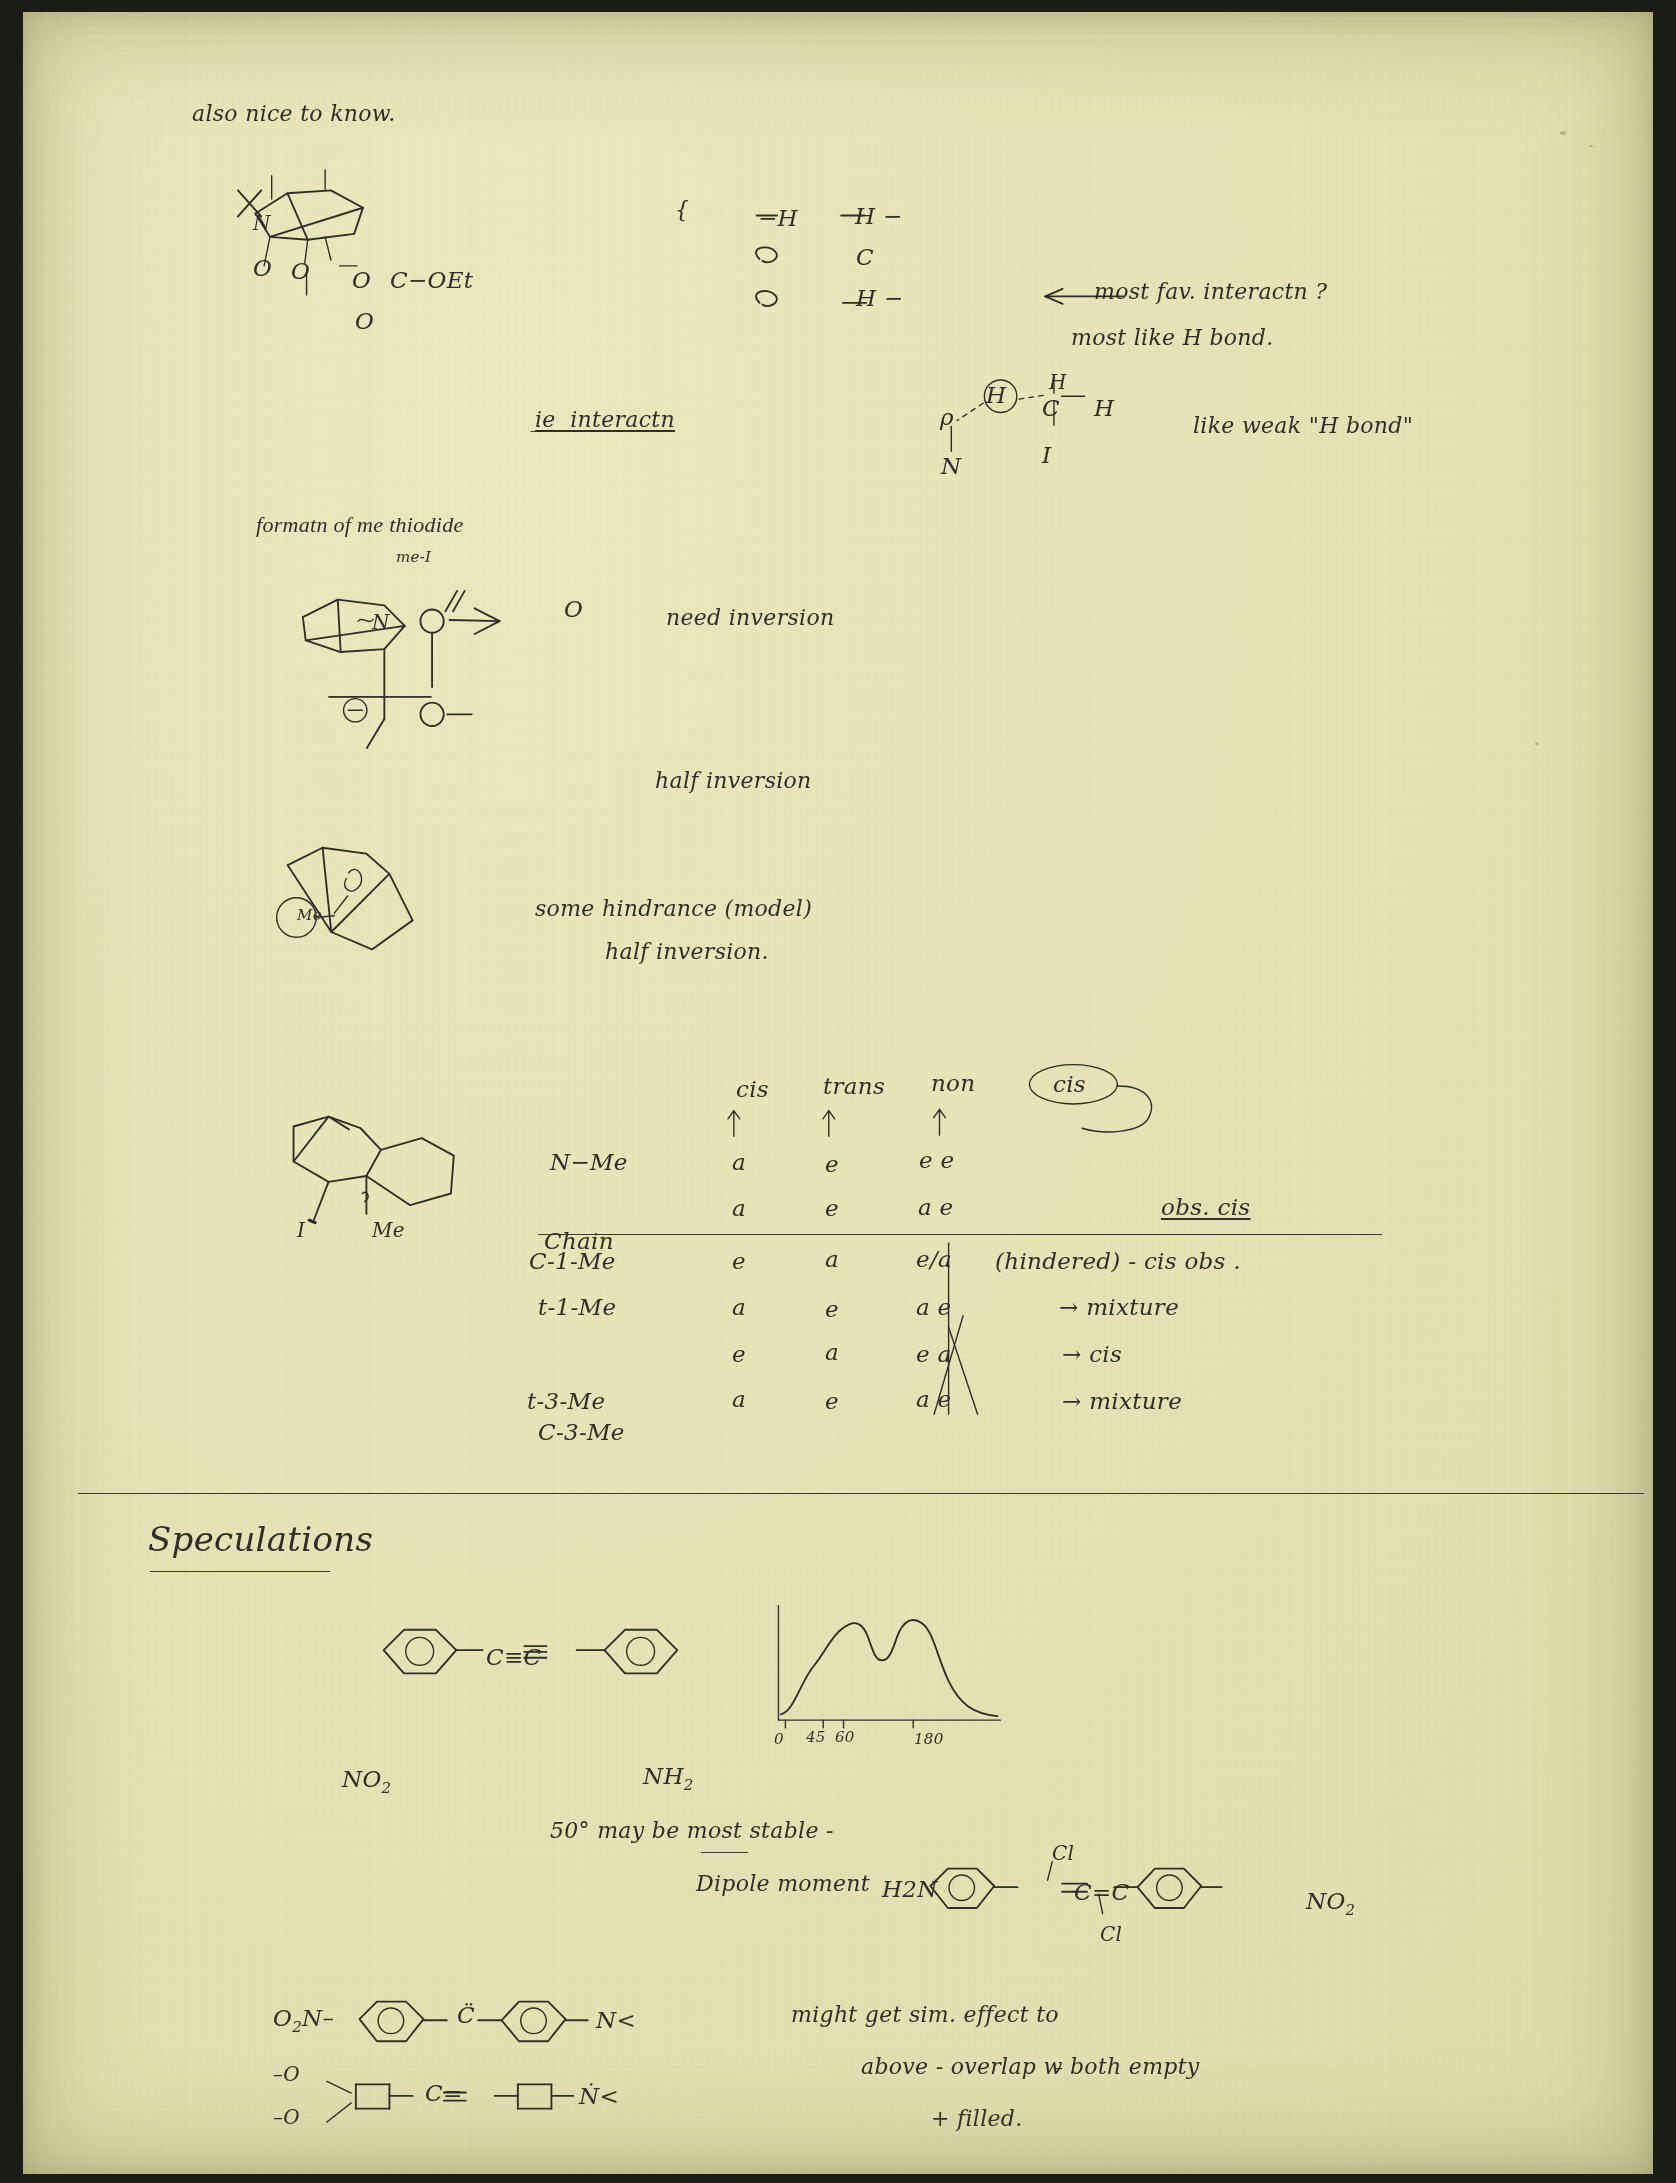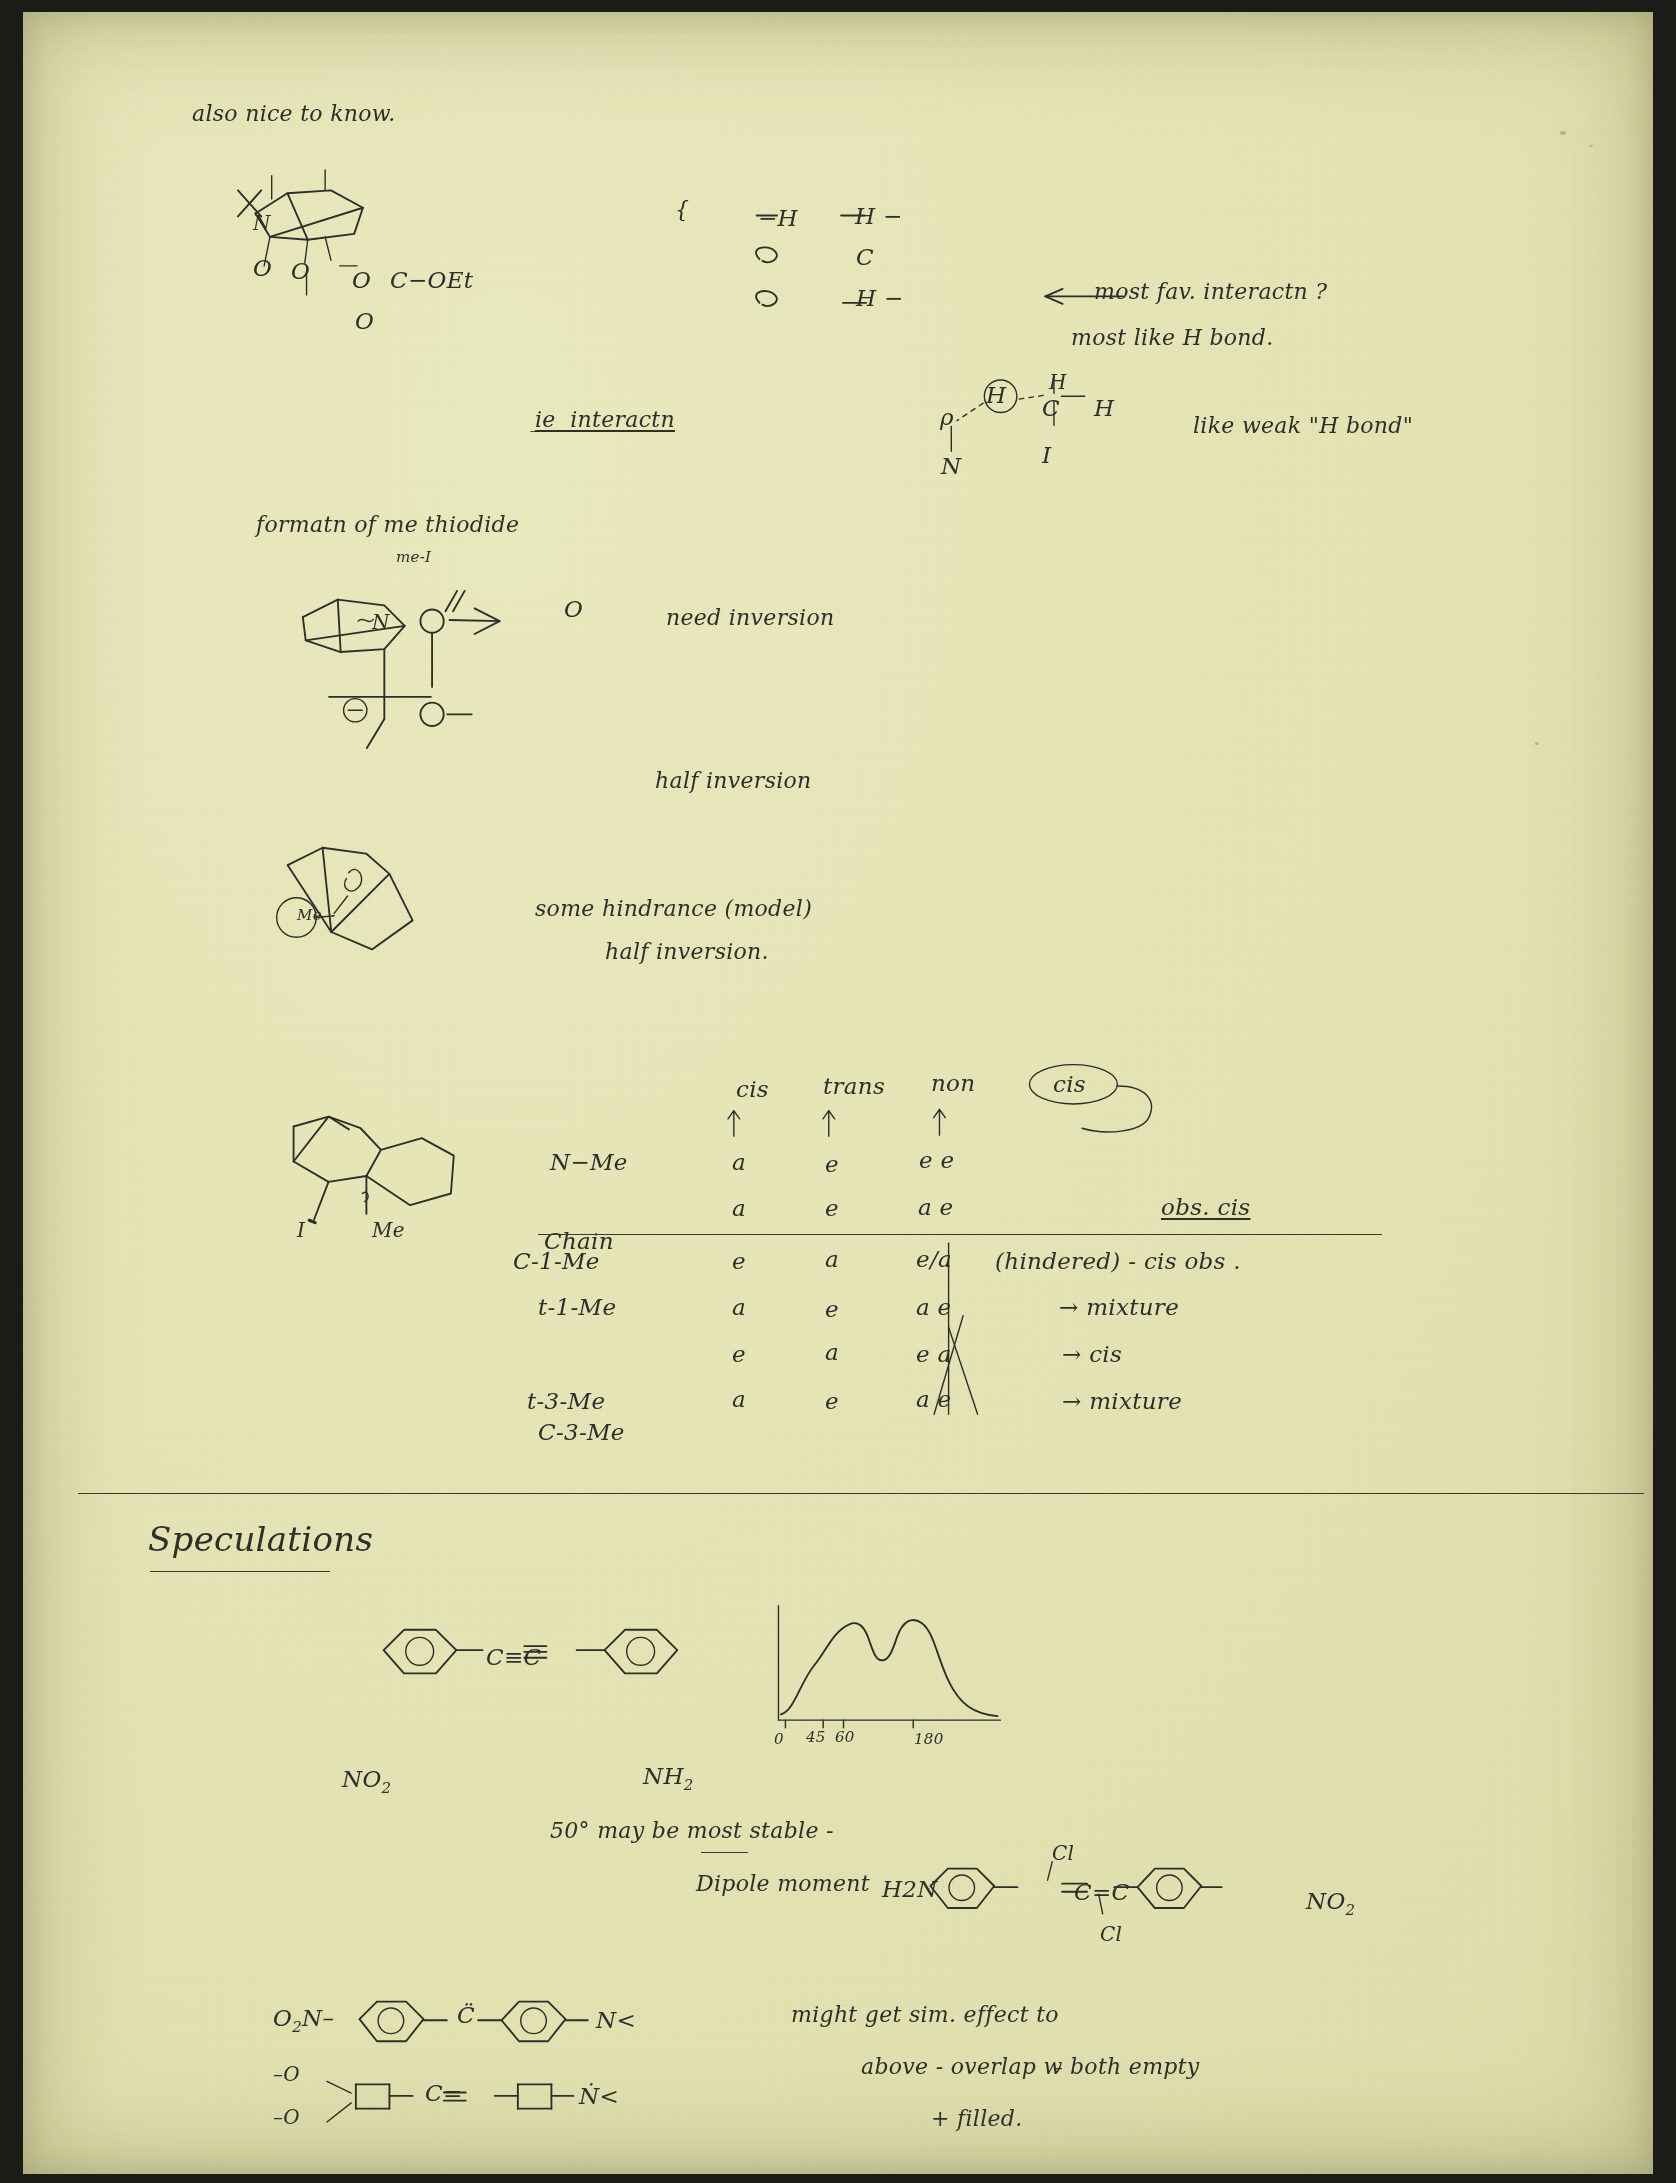--- a/index.html
+++ b/index.html
@@ -170,21 +170,21 @@
     <div class="ink hand med" style="left:963px; top:371px;">H</div>
     <div class="ink hand med" style="left:917px; top:393px;">ρ</div>
     <div class="ink hand med" style="left:918px; top:442px;">N</div>
     <div class="ink hand med" style="left:1019px; top:384px;">C</div>
     <div class="ink hand sm" style="left:1026px; top:360px;">H</div>
     <div class="ink hand med" style="left:1071px; top:384px;">H</div>
     <div class="ink hand med" style="left:1019px; top:431px;">I</div>
 
     <div class="ink hand big" style="left:1170px; top:402px;">like weak "H bond"</div>
 
-    <div class="ink hand big" style="left:233px; top:501px;">formatn of me thiodide</div>
+    <div class="ink hand big" style="left:233px; top:501px;font-family:Liberation Serif, serif;">formatn of me thiodide</div>
     <div class="ink hand tiny" style="left:373px; top:538px;">me-I</div>
 
     <svg style="left:274px; top:573px; width:524px; height:233px;" viewBox="0 0 900 400" width="524" height="233">
 
       <path class="stroke" d="M10,55 L70,25 L150,35 L185,70"></path>
       <path class="stroke" d="M185,70 L150,110 L75,115 L15,95 Z"></path>
       <path class="stroke" d="M10,55 L15,95"></path>
       <path class="stroke" d="M70,25 L75,115"></path>
 
       <path class="stroke-thin" d="M105,62 c8,-10 18,8 26,-3"></path>
@@ -266,21 +266,21 @@
     <div class="ink hand med" style="left:896px; top:1136px;">e e</div>
 
     <div class="ink hand med" style="left:521px; top:1184px;margin-top:33px;">Chain</div>
     <div class="ink hand med" style="left:709px; top:1184px;">a</div>
     <div class="ink hand med" style="left:802px; top:1184px;">e</div>
     <div class="ink hand med" style="left:895px; top:1183px;">a e</div>
     <div class="ink hand med u" style="left:1138px; top:1183px;">obs. cis</div>
 
     <div class="rule" style="left:515px; top:1222px; width:844px; height:1.7px;"></div>
 
-    <div class="ink hand med" style="left:490px; top:1237px;">C-1-Me</div>
+    <div class="ink hand med" style="left:506px; top:1237px;">C-1-Me</div>
     <div class="ink hand med" style="left:709px; top:1237px;">e</div>
     <div class="ink hand med" style="left:802px; top:1235px;">a</div>
     <div class="ink hand med" style="left:893px; top:1235px;">e/a</div>
     <div class="ink hand med" style="left:972px; top:1237px;">(hindered) - cis obs .</div>
 
     <div class="ink hand med" style="left:515px; top:1283px;">t-1-Me</div>
     <div class="ink hand med" style="left:709px; top:1283px;">a</div>
     <div class="ink hand med" style="left:802px; top:1285px;">e</div>
     <div class="ink hand med" style="left:893px; top:1283px;">a e</div>
     <div class="ink hand med" style="left:1036px; top:1283px;">→ mixture</div>

